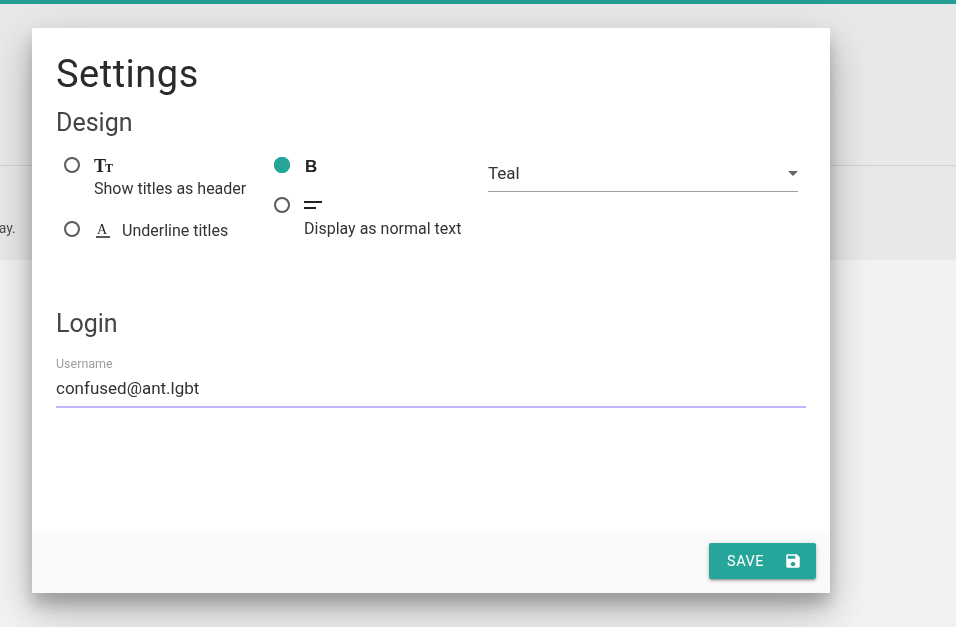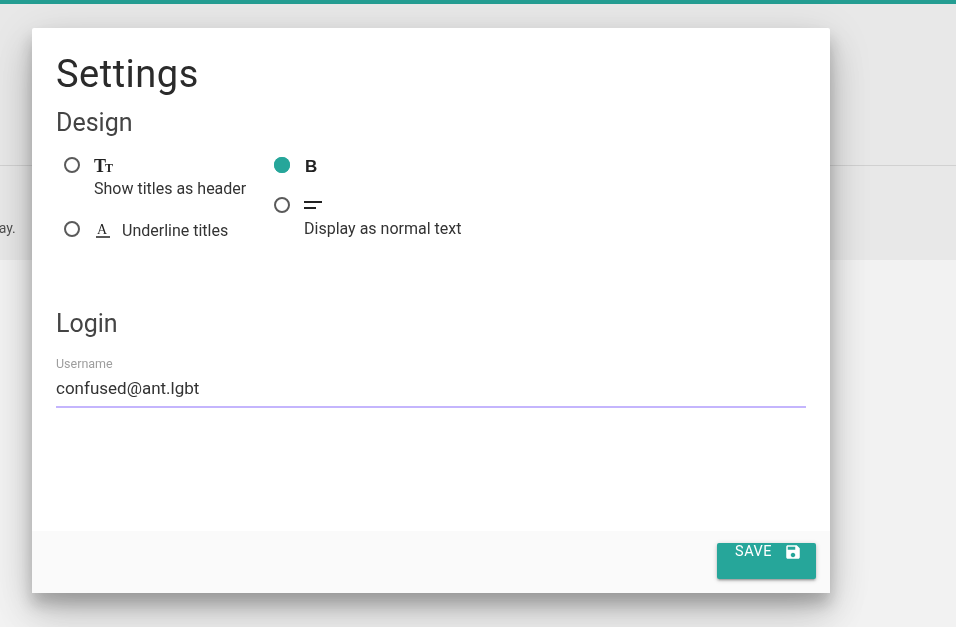--- a/index.html
+++ b/index.html
@@ -66,21 +66,21 @@
     padding: 12px 14px 14px 14px; display: flex; justify-content: flex-end; align-items: center; gap: 10px;
     background: #fafafa; border-top: 0;
   }
   .btn-flat {
     background: transparent; border: none; color: #555; font-size: 14.5px; letter-spacing: 0.5px;
     padding: 10px 16px; cursor: pointer; font-family: inherit;
   }
   .btn {
     background: #26a69a; border: none; color: #fff; font-size: 14.5px; letter-spacing: 0.5px;
     padding: 0 14px 0 18px; height: 36px; border-radius: 2px; cursor: pointer;
-    display: inline-flex; align-items: flex-start; gap: 12px; font-family: inherit;
+    display: inline-flex; align-items: center; gap: 20px; font-family: inherit;
     box-shadow: 0 2px 2px rgba(0,0,0,0.14), 0 3px 1px -2px rgba(0,0,0,0.12), 0 1px 5px rgba(0,0,0,0.2);
   }
 
   svg { display: block; }
 </style>
 </head>
 <body>
 
 <div class="topbar"></div>
 
@@ -146,20 +146,24 @@
                   <line x1="0" y1="9" x2="12" y2="9" stroke="#222" stroke-width="2"></line>
                 </svg>
             </span>
             <span class="radio-label">Display as normal text</span>
           </span>
         </div>
       </div>
 
       <div class="col col3">
         <div class="select-wrap">
+          <div class="select-box">
+            <span>Teal</span>
+            <span class="caret"></span>
+          </div>
         </div>
       </div>
 
     </div>
 
     <h2 class="section" style="margin-top:48px;">Login</h2>
 
     <div class="login-row">
       <div class="field">
         <span class="field-label">Username</span>

